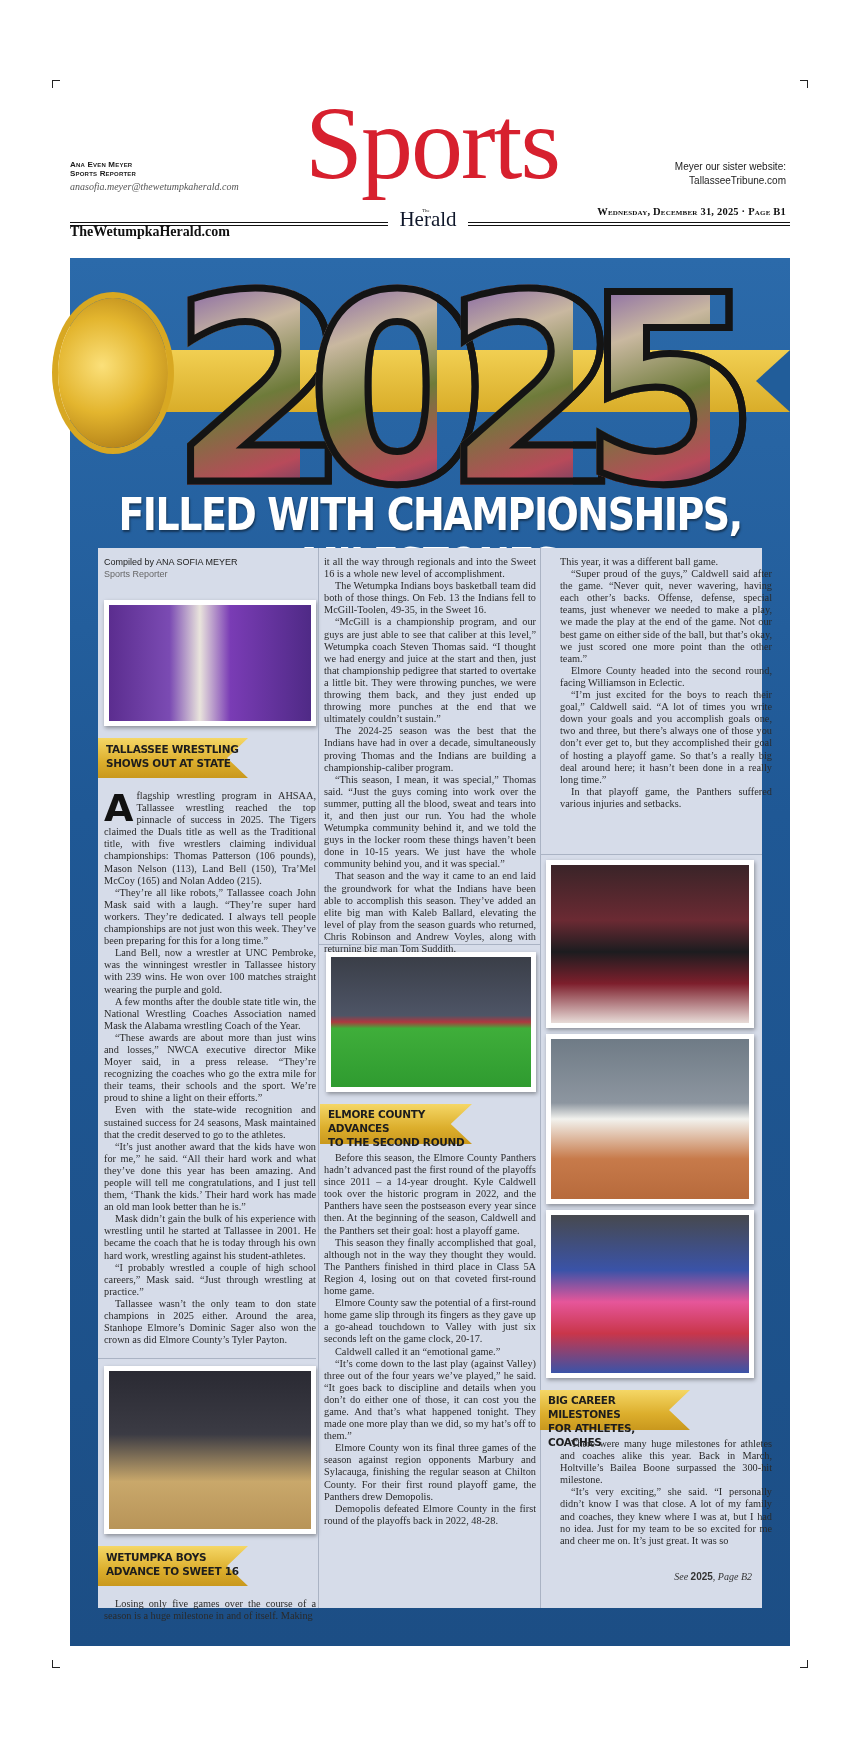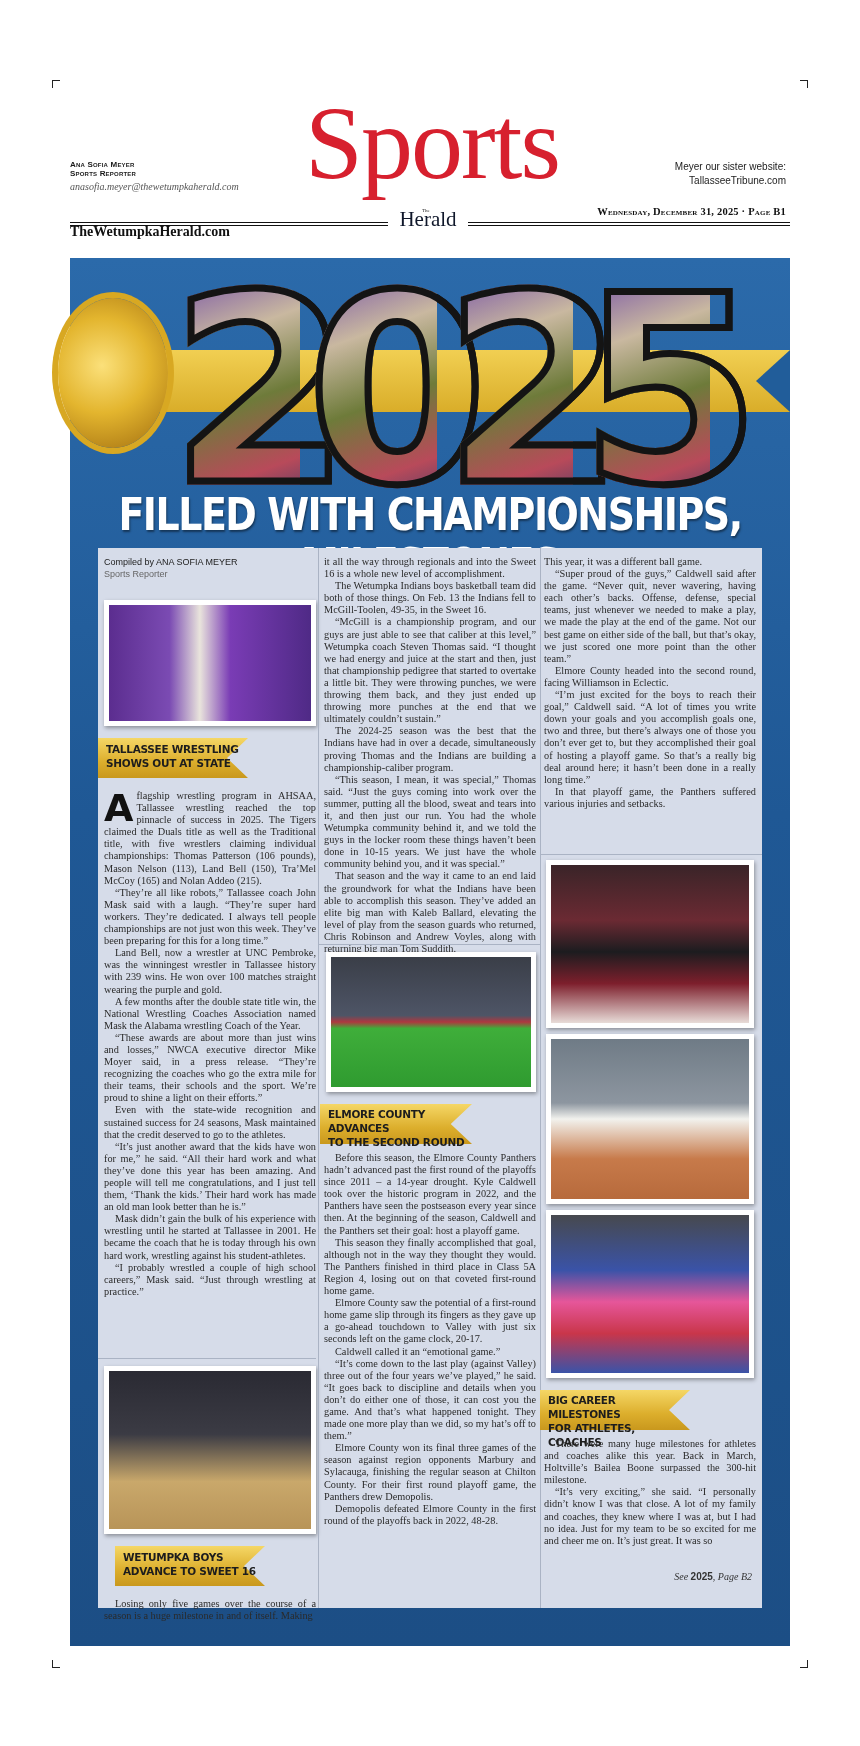--- a/index.html
+++ b/index.html
@@ -41,21 +41,21 @@
 
   .headline { position: absolute; left: 0; top: 238px; width: 720px; text-align: center; font-family: "DejaVu Sans", sans-serif; font-weight: bold; font-size: 38px; letter-spacing: -1.5px; color: #ffffff; transform: scaleY(1.15); text-shadow: 1px 2px 2px rgba(0,0,0,0.45); }
 
   .content { position: absolute; left: 28px; top: 290px; width: 664px; height: 1060px; background: #d6dce9; }
 
   .col { position: absolute; top: 8px; width: 212px; font-size: 10.3px; line-height: 12.1px; color: #2a2a2a; text-align: justify; hyphens: auto; }
   .col p { text-indent: 11px; }
   .col p.noindent { text-indent: 0; }
   .col1 { left: 6px; }
   .col2 { left: 226px; }
-  .col3 { left: 446px; }
+  .col3 { left: 462px; }
 
   .compiled { font-family: "Liberation Sans", sans-serif; font-size: 9px; color: #222; line-height: 12px; margin-bottom: 0; }
   .compiled-role { font-family: "Liberation Sans", sans-serif; font-size: 9px; color: #666; line-height: 12px; }
 
   .photo { position: absolute; background: #fff; padding: 5px; box-shadow: 1px 2px 4px rgba(0,0,0,0.35); }
   .photo .img { width: 100%; height: 100%; }
 
   .banner { position: absolute; height: 40px; }
   .banner-body { position: absolute; left: 0; top: 0; width: 100%; height: 40px; background: linear-gradient(180deg, #f5d766, #dcae2c 60%, #c9981d); clip-path: polygon(0 0, 100% 0, 86% 50%, 100% 100%, 0 100%); box-shadow: 0 3px 3px rgba(0,0,0,0.3); }
   .banner-text { position: absolute; left: 8px; top: 5px; font-family: "DejaVu Sans", sans-serif; font-weight: bold; font-size: 10.5px; line-height: 13px; color: #1d1d1d; letter-spacing: -0.3px; transform: scaleY(1.08); }
@@ -71,21 +71,21 @@
 </head>
 <body>
 
 <div class="crop tl"></div>
 <div class="crop tr"></div>
 <div class="crop bl"></div>
 <div class="crop br"></div>
 
 <header class="masthead">
   <div class="byline-block">
-    <div class="byline-name">Ana Sofia Meyer</div>
+    <div class="byline-name">Ana Even Meyer</div>
     <div class="byline-role">Sports Reporter</div>
     <div class="byline-email">anasofia.meyer@thewetumpkaherald.com</div>
   </div>
   <div class="site-left">TheWetumpkaHerald.com</div>
   <div class="sports-title">Sports</div>
   <div class="sister">
     <div>Meyer our sister website:</div>
     <div>TallasseeTribune.com</div>
   </div>
   <div class="dateline">Wednesday, December 31, 2025 · Page B1</div>
@@ -132,29 +132,30 @@
     <div class="col col1" style="top:242px;">
       <p class="noindent"><span class="dropcap">A</span><span>flagship wrestling program in AHSAA, Tallassee wrestling reached the top pinnacle of success in 2025. The Tigers claimed the Duals title as well as the Traditional title, with five wrestlers claiming individual championships: Thomas Patterson (106 pounds), Mason Nelson (113), Land Bell (150), Tra’Mel McCoy (165) and Nolan Addeo (215).</span></p>
       <p>“They’re all like robots,” Tallassee coach John Mask said with a laugh. “They’re super hard workers. They’re dedicated. I always tell people championships are not just won this week. They’ve been preparing for this for a long time.”</p>
       <p>Land Bell, now a wrestler at UNC Pembroke, was the winningest wrestler in Tallassee history with 239 wins. He won over 100 matches straight wearing the purple and gold.</p>
       <p>A few months after the double state title win, the National Wrestling Coaches Association named Mask the Alabama wrestling Coach of the Year.</p>
       <p>“These awards are about more than just wins and losses,” NWCA executive director Mike Moyer said, in a press release. “They’re recognizing the coaches who go the extra mile for their teams, their schools and the sport. We’re proud to shine a light on their efforts.”</p>
       <p>Even with the state-wide recognition and sustained success for 24 seasons, Mask maintained that the credit deserved to go to the athletes.</p>
       <p>“It’s just another award that the kids have won for me,” he said. “All their hard work and what they’ve done this year has been amazing. And people will tell me congratulations, and I just tell them, ‘Thank the kids.’ Their hard work has made an old man look better than he is.”</p>
       <p>Mask didn’t gain the bulk of his experience with wrestling until he started at Tallassee in 2001. He became the coach that he is today through his own hard work, wrestling against his student-athletes.</p>
       <p>“I probably wrestled a couple of high school careers,” Mask said. “Just through wrestling at practice.”</p>
+      <p>Tallassee wasn’t the only team to don state champions in 2025 either. Around the area, Stanhope Elmore’s Dominic Sager also won the crown as did Elmore County’s Tyler Payton.</p>
     </div>
 
     <div class="divider-h" style="left:0; top:810px; width:218px;"></div>
 
     <div class="photo" style="left:6px; top:818px; width:212px; height:168px;">
       <div class="img" style="background: linear-gradient(180deg, #2a2a33 0%, #3b3b44 40%, #c9a86b 70%, #b89458 100%);"></div>
     </div>
 
-    <div class="banner" style="left:0; top:998px; width:150px;margin-left:17px;">
+    <div class="banner" style="left:0; top:998px; width:150px;">
       <div class="banner-body"></div>
       <div class="banner-text">
         <div>WETUMPKA BOYS</div>
         <div>ADVANCE TO SWEET 16</div>
       </div>
     </div>
 
     <div class="col col1" style="top:1050px;">
       <p>Losing only five games over the course of a season is a huge milestone in and of itself. Making</p>
     </div>

